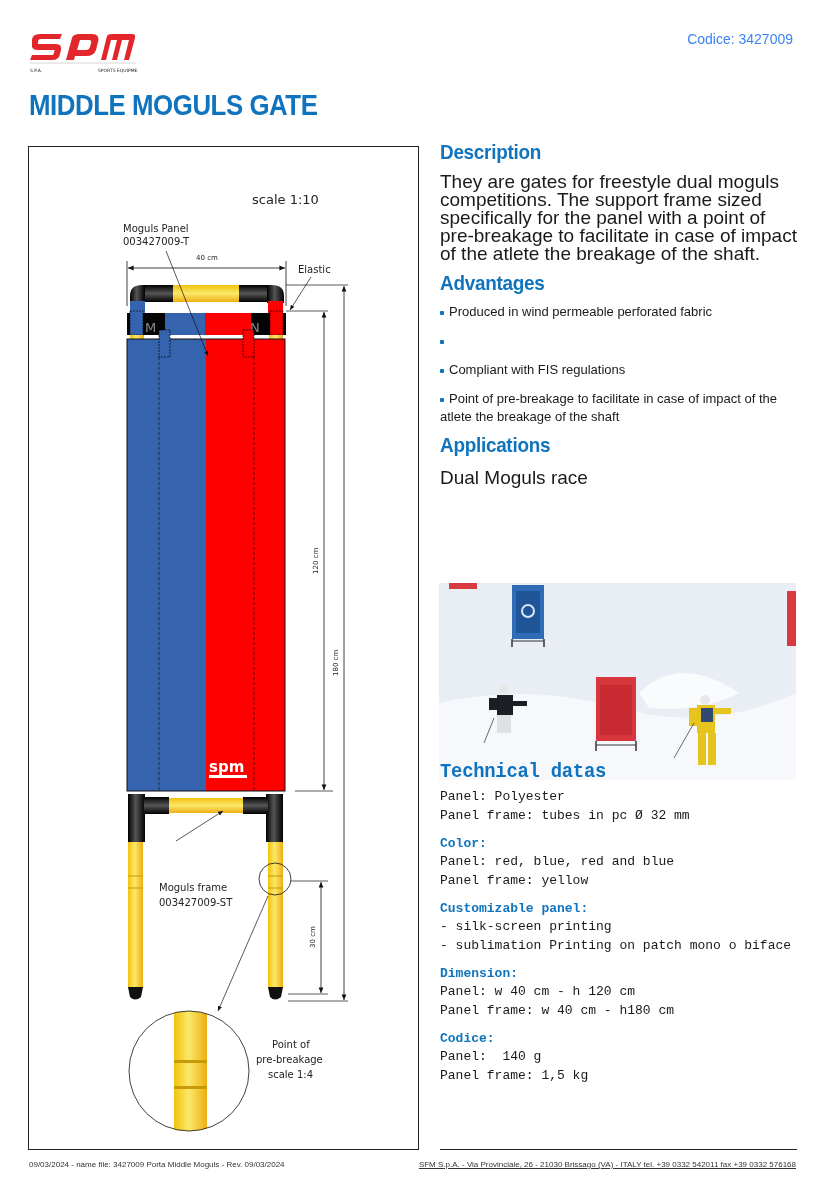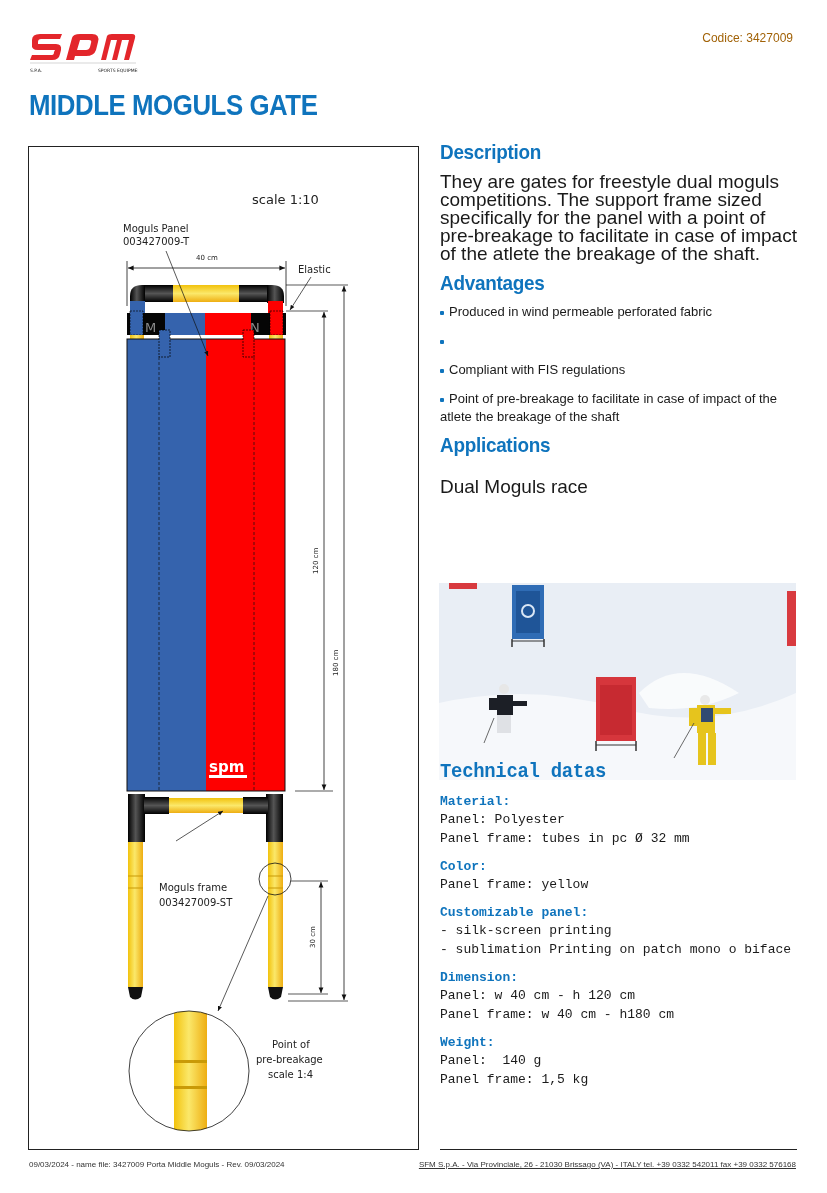--- a/index.html
+++ b/index.html
@@ -1,20 +1,20 @@
 <!DOCTYPE html>
 <html><head>
 <meta charset="utf-8">
 <style>
   html, body { margin: 0; padding: 0; background: #ffffff; }
   body { width: 827px; height: 1193px; position: relative; overflow: hidden;
          font-family: "Liberation Sans", "DejaVu Sans", sans-serif; color: #1a1a1a; }
   .abs { position: absolute; }
   .logo { left: 28px; top: 30px; width: 110px; height: 44px; }
-  .codice { right: 34px; top: 31px; font-size: 12px; color: #a16207; }
+  .codice { right: 34px; top: 31px; font-size: 14px; color: #3b82f6; }
   .page-title { left: 29px; top: 88px; font-size: 30px; font-weight: bold; color: #0f74bd;
                 letter-spacing: -0.5px; transform: scaleX(0.86); transform-origin: left top; white-space: nowrap; }
   .drawing-frame { left: 28px; top: 146px; width: 391px; height: 1004px; border: 1px solid #222; box-sizing: border-box; }
   .drawing { left: 28px; top: 146px; width: 391px; height: 1004px; }
   .right { left: 440px; top: 140px; width: 360px; }
   h2.sec { margin: 0; font-size: 21px; font-weight: bold; color: #0f74bd; letter-spacing: -0.3px;
            transform: scaleX(0.9); transform-origin: left; white-space: nowrap; }
   .para { font-size: 19px; line-height: 18px; color: #1a1a1a; margin: 0; }
   .adv-list { list-style: none; margin: 8px 0 0 0; padding: 0; }
   .adv-list li { font-size: 13px; line-height: 18px; margin-bottom: 11px; }
@@ -183,21 +183,21 @@
     <ul class="adv-list">
       <li><span class="dot"></span><span>Produced in wind permeable perforated fabric</span></li>
       <li><span class="dot"></span></li>
       <li><span class="dot"></span><span>Compliant with FIS regulations</span></li>
       <li><span class="dot"></span><span>Point of pre-breakage to facilitate in case of impact of the atlete the breakage of the shaft</span></li>
     </ul>
   </section>
 
   <section style="margin-top:-4px">
     <h2 class="sec">Applications</h2>
-    <p class="para" style="margin-top:21px">Dual Moguls race</p>
+    <p class="para" style="margin-top:12px">Dual Moguls race</p>
   </section>
 </div>
 
 <div class="abs photo">
   <svg width="357" height="197" viewBox="0 0 357 197">
     <rect width="357" height="197" fill="#e9eef5"></rect>
     <path d="M0 120 Q90 100 180 125 T357 110 L357 197 L0 197 Z" fill="#f6f8fb"></path>
     <path d="M200 110 Q240 70 300 110 Q260 130 210 125 Z" fill="#fbfcfd" opacity="0.9"></path>
     <rect x="10" y="0" width="28" height="6" fill="#d83a3f"></rect>
     <g>
@@ -233,40 +233,40 @@
       <rect x="259" y="150" width="8" height="32" fill="#e6c41d"></rect>
       <rect x="269" y="150" width="8" height="32" fill="#e6c41d"></rect>
       <line x1="255" y1="140" x2="235" y2="175" stroke="#444" stroke-width="0.8"></line>
     </g>
   </svg>
 </div>
 
 <div class="abs" style="left:440px; top:760px; width:360px;font-family:Liberation Mono, monospace;">
   <h2 class="sec">Technical datas</h2>
   <div style="margin-top:4px">
-    <p class="sub">Material:</p>
     <p class="line">Panel: Polyester</p>
     <p class="line">Panel frame: tubes in pc Ø 32 mm</p>
   </div>
   <div>
     <p class="sub">Color:</p>
+    <p class="line">Panel: red, blue, red and blue</p>
     <p class="line">Panel frame: yellow</p>
   </div>
   <div>
     <p class="sub">Customizable panel:</p>
     <p class="line">- silk-screen printing</p>
     <p class="line">- sublimation Printing on patch mono o biface</p>
   </div>
   <div>
     <p class="sub">Dimension:</p>
     <p class="line">Panel: w 40 cm - h 120 cm</p>
     <p class="line">Panel frame: w 40 cm - h180 cm</p>
   </div>
   <div>
-    <p class="sub">Weight:</p>
+    <p class="sub">Codice:</p>
     <p class="line" style="white-space:pre">Panel:  140 g</p>
     <p class="line">Panel frame: 1,5 kg</p>
   </div>
 </div>
 
 <div class="abs bottom-rule"></div>
 <div class="abs footer-left">09/03/2024 - name file: 3427009 Porta Middle Moguls - Rev. 09/03/2024</div>
 <div class="abs footer-right">SFM S.p.A. - Via Provinciale, 26 - 21030 Brissago (VA) - ITALY tel. +39 0332 542011 fax +39 0332 576168</div>
 
 </body></html>

